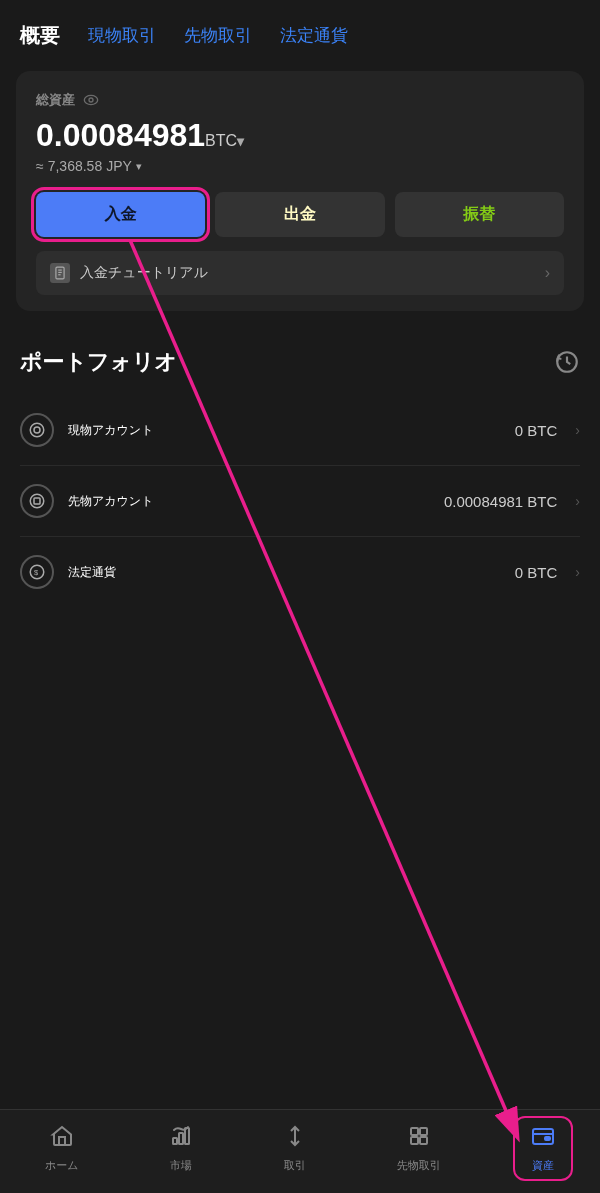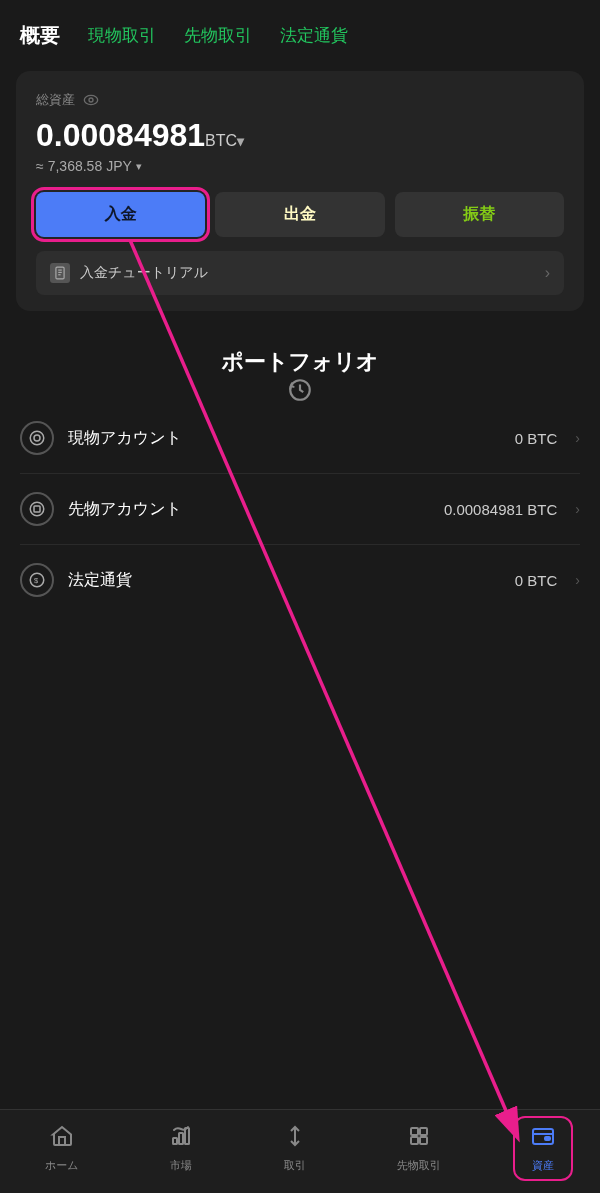--- a/index.html
+++ b/index.html
@@ -17,21 +17,21 @@
     
     .top-nav {
       display: flex;
       align-items: center;
       padding: 18px 20px 10px;
       background: #1a1a1a;
       gap: 28px;
     }
     .top-nav-item {
       font-size: 17px;
-      color: #22c55e;
+      color: #3b82f6;
       cursor: pointer;
       padding: 4px 0;
     }
     .top-nav-item.active {
       color: #fff;
       font-weight: 700;
       font-size: 20px;
     }
 
     
@@ -41,20 +41,21 @@
       border-radius: 14px;
       padding: 20px 20px 16px;
     }
     .total-assets-label {
       display: flex;
       align-items: center;
       gap: 8px;
       color: #888;
       font-size: 13px;
       margin-bottom: 8px;
+      font-weight: bold;
     }
     .eye-icon {
       width: 16px;
       height: 16px;
       opacity: 0.7;
     }
     .btc-amount {
       font-size: 32px;
       font-weight: 700;
       color: #fff;
@@ -154,21 +155,21 @@
 
     
     .portfolio-section {
       background: #1a1a1a;
       padding: 20px 20px 0;
     }
     .portfolio-header {
       display: flex;
       align-items: center;
       justify-content: space-between;
-      flex-direction: column;
+      margin-bottom: 18px;
     }
     .portfolio-title {
       font-size: 22px;
       font-weight: 700;
       color: #fff;
     }
     .history-icon {
       width: 26px;
       height: 26px;
       color: #888;
@@ -197,21 +198,21 @@
       height: 34px;
       border-radius: 50%;
       border: 2px solid #555;
       display: flex;
       align-items: center;
       justify-content: center;
       font-size: 16px;
       color: #aaa;
     }
     .portfolio-item-label {
-      font-size: 16px;
+      font-size: 12px;
       color: #fff;
     }
     .portfolio-item-right {
       display: flex;
       align-items: center;
       gap: 18px;
       color: #ccc;
       font-size: 15px;
     }
     .portfolio-item-right .chevron {

